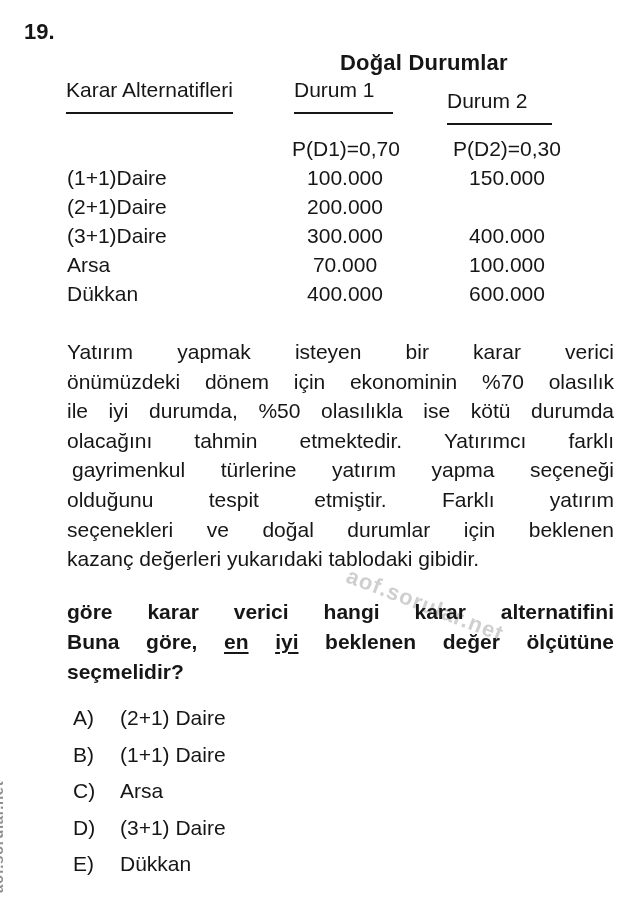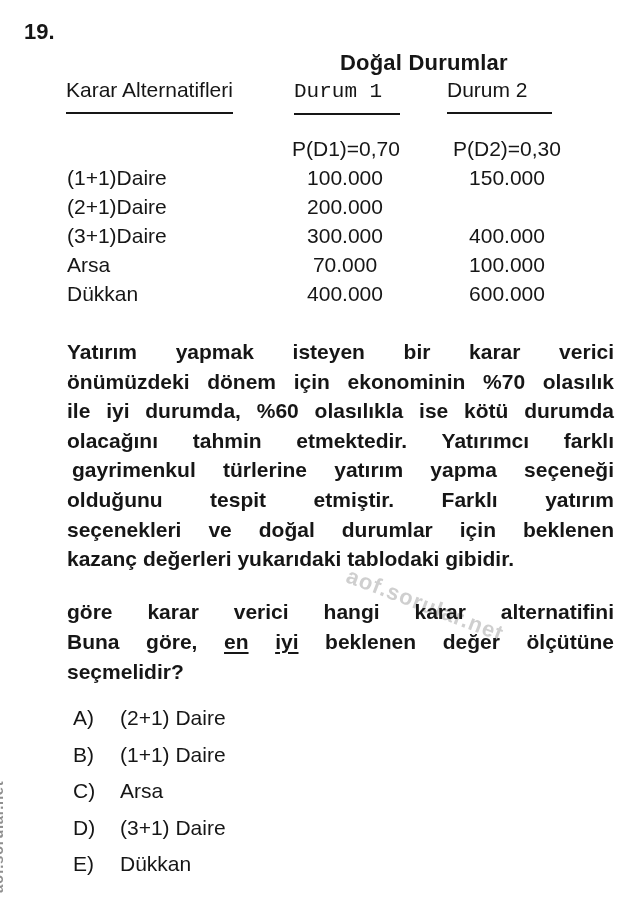--- a/index.html
+++ b/index.html
@@ -17,36 +17,36 @@
   .content { position: relative; z-index: 2; width: 100%; height: 100%; }
 
   .q-number { left: 24px; top: 19px; font-size: 22px; font-weight: bold; }
 
   .natural-header { left: 340px; top: 50px; font-size: 22px; font-weight: bold; letter-spacing: 0.2px; }
 
   .colhead { top: 78px; font-size: 21px; }
   .colhead .ul { border-bottom: 2px solid #161616; padding-bottom: 10px; display: inline-block; }
   .ch-alt { left: 66px; }
   .ch-d1 { left: 294px; }
-  .ch-d1 .ul { padding-right: 18px; font-family: Liberation Mono, monospace; }
+  .ch-d1 .ul { padding-right: 18px; }
   .ch-d2 { left: 447px; }
-  .ch-d2 .ul { padding-right: 24px; }
+  .ch-d2 .ul { padding-right: 24px; margin-top: 11px; }
 
   .prob { top: 137px; font-size: 21px; }
   .p-d1 { left: 292px; }
   .p-d2 { left: 453px; }
 
   .tbl-rows { left: 0; top: 166px; width: 568px; }
   .tbl-row { position: relative; height: 29px; font-size: 21px; }
   .tbl-row .lab { position: absolute; left: 67px; }
   .tbl-row .v1 { position: absolute; left: 283px; width: 124px; text-align: center; }
   .tbl-row .v2 { position: absolute; left: 445px; width: 124px; text-align: center; }
 
   .para { left: 67px; top: 337px; width: 547px; font-size: 21px; }
-  .para .ln { line-height: 29.6px; text-align: justify; text-align-last: justify; white-space: nowrap; font-weight: bold; }
+  .para .ln { line-height: 29.6px; text-align: justify; text-align-last: justify; white-space: nowrap; }
   .para .ln.noj { text-align: right; text-align-last: left; }
   .para .ln.indent1 { padding-left: 5px; }
 
   .question { left: 67px; top: 597px; width: 547px; font-size: 21px; font-weight: bold; }
   .question .ln { line-height: 30px; text-align: justify; text-align-last: justify; }
   .question .ln.noj { text-align: left; text-align-last: left; }
   .question .u { text-decoration: underline; text-decoration-thickness: 2px; text-underline-offset: 3px; }
 
   .options { left: 73px; top: 706px; }
   .opt { position: relative; height: 36.5px; font-size: 21px; }
@@ -119,21 +119,21 @@
       <div class="tbl-row">
         <span class="lab">Dükkan</span>
         <span class="v1">400.000</span>
         <span class="v2">600.000</span>
       </div>
     </div>
 
     <div class="abs para">
       <div class="ln">Yatırım yapmak isteyen bir karar verici</div>
       <div class="ln">önümüzdeki dönem için ekonominin %70 olasılık</div>
-      <div class="ln">ile iyi durumda, %60 olasılıkla ise kötü durumda</div>
+      <div class="ln">ile iyi durumda, %50 olasılıkla ise kötü durumda</div>
       <div class="ln">olacağını tahmin etmektedir. Yatırımcı farklı</div>
       <div class="ln indent1">gayrimenkul türlerine yatırım yapma seçeneği</div>
       <div class="ln">olduğunu tespit etmiştir. Farklı yatırım</div>
       <div class="ln">seçenekleri ve doğal durumlar için beklenen</div>
       <div class="ln noj">kazanç değerleri yukarıdaki tablodaki gibidir.</div>
     </div>
 
     <div class="abs question">
       <div class="ln">göre karar verici hangi karar alternatifini</div>
       <div class="ln"><span>Buna göre, </span><span class="u">en</span><span> </span><span class="u">iyi</span><span> beklenen değer ölçütüne</span></div>

